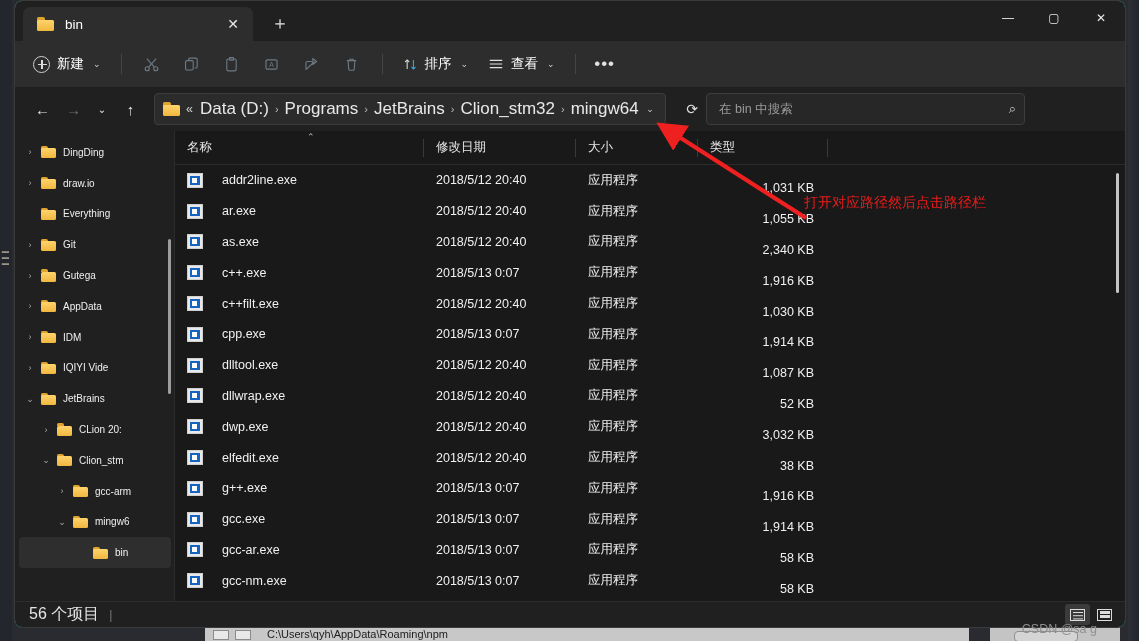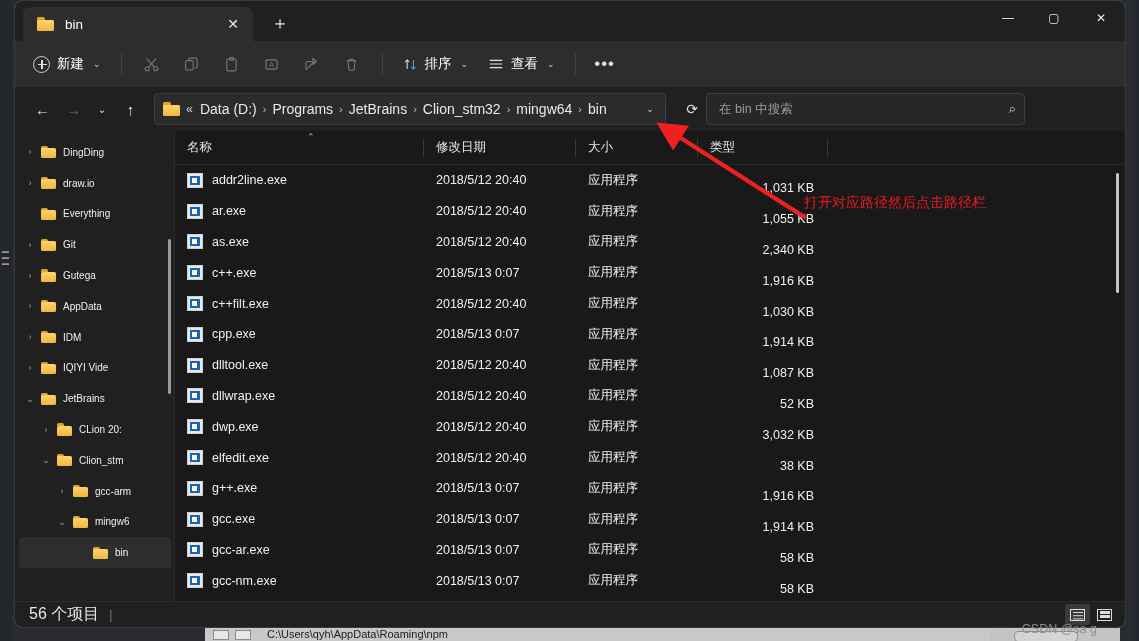--- a/index.html
+++ b/index.html
@@ -11,21 +11,21 @@
   }
   body { position: relative; }
 
   
   .desktop-bg {
     position: absolute; inset: 0;
     background: #2a2b30;
   }
   .bg-window {
     position: absolute;
-    left: 205px; top: 626px; width: 915px; height: 15px;
+    left: 205px; top: 626px; width: 764px; height: 15px;
     background: #c8c8c8;
     border-top: 1px solid #9a9a9a;
     font-size: 11px; color: #202020;
     padding-left: 62px; line-height: 15px;
     overflow: hidden; white-space: nowrap;
     font-family: "Liberation Sans", sans-serif;
   }
   .bg-window .bg-chip {
     position: absolute; left: 8px; top: 3px; width: 16px; height: 10px;
     background: #e8e8e8; border: 1px solid #8a8a8a;
@@ -165,21 +165,21 @@
   .nav-btn.small { width: 26px; font-size: 10px; }
   .breadcrumbbar {
     flex: 1 1 auto; height: 32px; margin-left: 8px; margin-right: 10px;
     background: #2b2b2b; border: 1px solid #3d3d3d; border-radius: 4px;
     display: flex; align-items: center; padding: 0 4px 0 8px;
     max-width: 512px;
   }
   .bc-folder { margin-right: 5px; }
   .bc-items { display: flex; align-items: center; flex: 1 1 auto; overflow: hidden; }
   .bc-seg {
-    color: #e8e8e8; font-size: 14px; padding: 3px 4px; border-radius: 3px;
+    color: #e8e8e8; font-size: 17px; padding: 3px 4px; border-radius: 3px;
     white-space: nowrap;
   }
   .bc-sep { color: #bdbdbd; font-size: 11px; padding: 0 2px; }
   .bc-ellipsis { color: #d8d8d8; font-size: 12.5px; padding: 0 3px 0 1px; }
   .bc-chevron {
     width: 22px; height: 26px; display: flex; align-items: center; justify-content: center;
     color: #d0d0d0; font-size: 9px; flex: 0 0 auto;
   }
   .refresh-btn {
     width: 28px; height: 28px; display: flex; align-items: center; justify-content: center;
@@ -255,21 +255,21 @@
     color: #bdbdbd; font-size: 9px;
   }
 
   .rows { position: absolute; left: 0; right: 0; top: 34px; bottom: 0; overflow: hidden; }
   .row { display: flex; align-items: center; height: 30.8px; }
   .cell { font-size: 12.5px; color: #f0f0f0; flex: 0 0 auto; }
   .cell.c-name { flex: 0 0 249px; display: flex; align-items: center; padding-left: 12px; }
   .cell.c-date { flex: 0 0 152px; padding-left: 12px; color: #f0f0f0; }
   .cell.c-type { flex: 0 0 130px; padding-left: 12px; }
   .cell.c-size { flex: 0 0 122px; padding-right: 14px; text-align: right; display:block;margin-top:16px; }
-  .fname { margin-left: 9px; }
+  .fname { margin-left: 19px; }
 
   
   .exe-ico {
     width: 16px; height: 15px; flex: 0 0 16px; position: relative;
     background: #e9e9e9; border: 1px solid #d0d0d0;
   }
   .exe-ico::before {
     content:""; position: absolute; left: 2px; top: 2px; right: 2px; bottom: 2px;
     background: #1565c0;
   }

